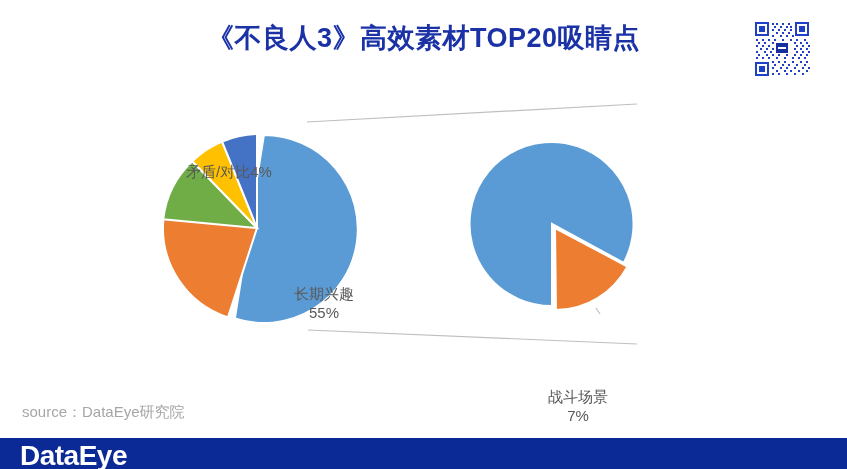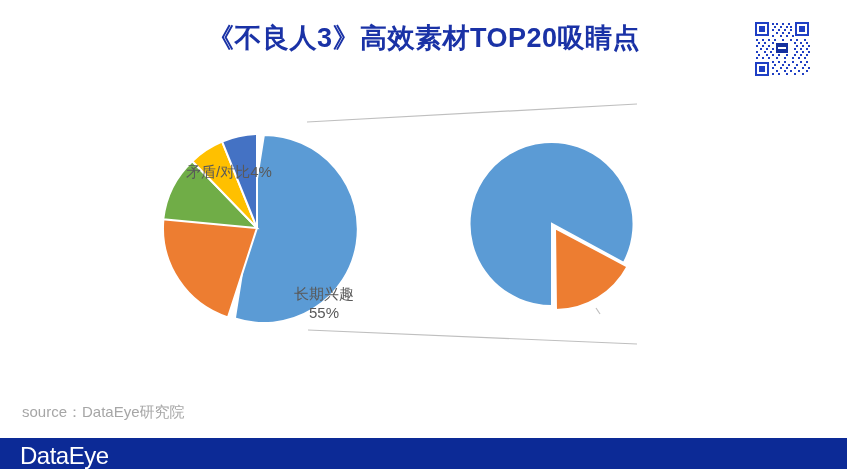--- a/index.html
+++ b/index.html
@@ -104,22 +104,22 @@
     width: 847px;
     height: 35px;
     background: #0c2a96;
   }
   #brand-logo {
     position: absolute;
     left: 20px;
     top: 6px;
     height: 23px;
     color: #ffffff;
-    font-size: 24px;
-    font-weight: normal;
+    font-size: 28px;
+    font-weight: bold;
     letter-spacing: -0.5px;
     line-height: 23px;
     white-space: nowrap;
   }
 </style>
 </head>
 <body>
 
 <div id="stage">
 
@@ -287,20 +287,24 @@
       <span class="lbl-name">重大事件</span>
       <span class="lbl-val">22%</span>
     </div>
 
     <div class="data-label on-slice-dark" id="label-changqi">
       <span class="lbl-name">长期兴趣</span>
       <span class="lbl-val">55%</span>
     </div>
 
 
+    <div class="data-label" id="label-zhandou">
+      <span class="lbl-name">战斗场景</span>
+      <span class="lbl-val">7%</span>
+    </div>
   </div>
 
   <div id="source-note">source：DataEye研究院</div>
 
   <div id="footer-bar">
     <div id="brand-logo">DataEye</div>
   </div>
 
 </div>
 

